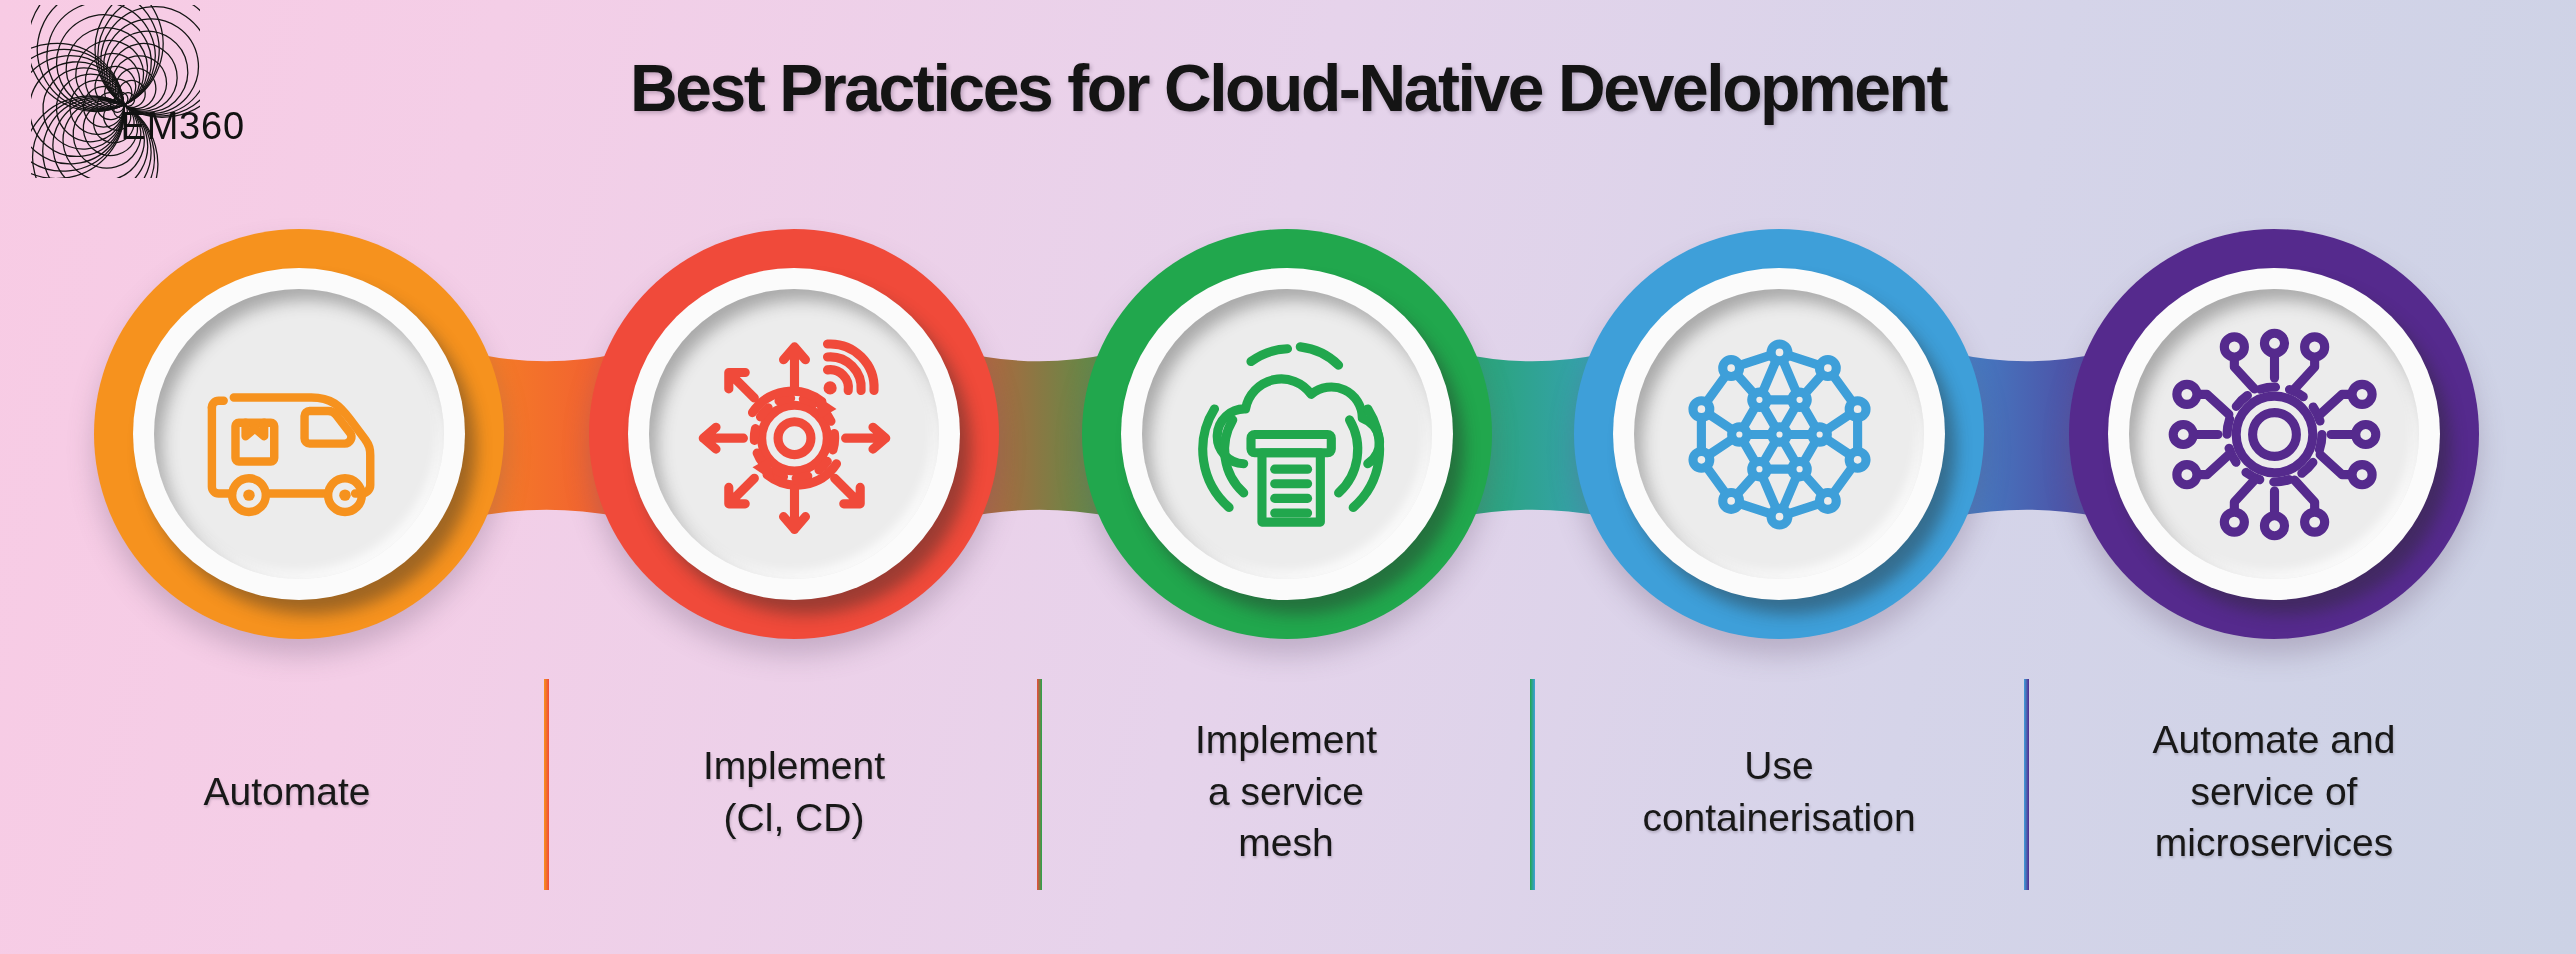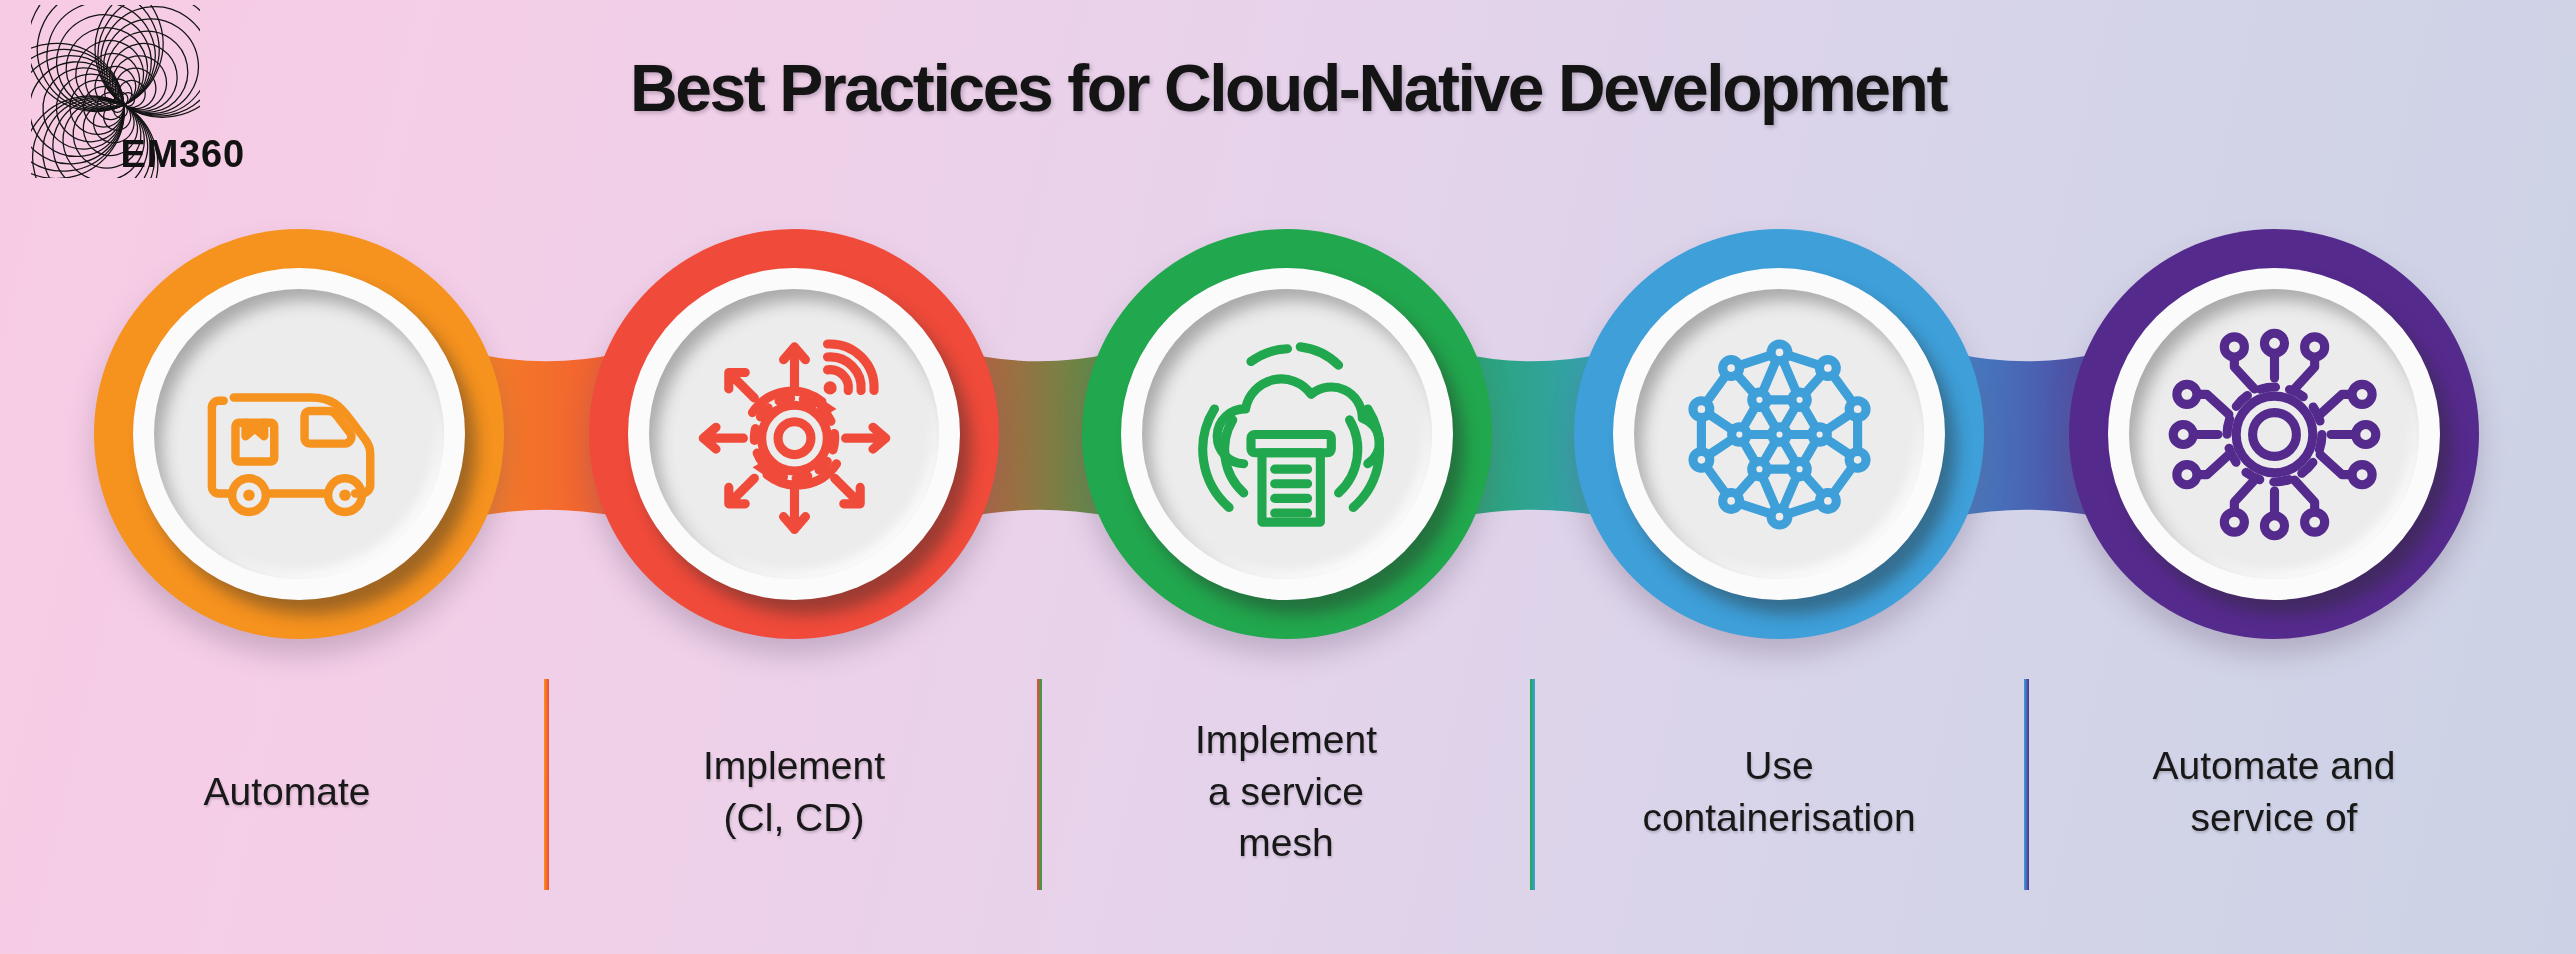--- a/index.html
+++ b/index.html
@@ -6,21 +6,21 @@
   .page{
     position:relative;
     width:2576px;height:955px;
     overflow:hidden;
     background:linear-gradient(103deg,#f8cbe4 0%,#f4cee7 18%,#e6d3eb 48%,#d5d4e9 74%,#ccd2e5 100%);
     font-family:"Liberation Sans","DejaVu Sans",sans-serif;
   }
   
   .logo{position:absolute;left:30.5px;top:4.8px;width:265px;height:185px;}
   .logo-mark{position:absolute;left:0;top:0;}
-  .logo-text{position:absolute;left:90px;top:128px;font-size:38px;font-weight:700;color:#121212;letter-spacing:0.8px;text-align:right;}
+  .logo-text{position:absolute;left:90px;top:100px;font-size:38px;font-weight:400;color:#121212;letter-spacing:0.8px;text-align:right;}
   
   .title{
     position:absolute;left:50%;top:50px;transform:translateX(-50%);
     white-space:nowrap;font-size:66px;font-weight:700;letter-spacing:-2.4px;color:#141414;
     text-shadow:1.6px 2.4px 4px rgba(40,20,50,.28);
   }
   
   .connector{position:absolute;top:301px;width:289px;height:265px;z-index:1;}
   
   .step-circle{
@@ -297,20 +297,21 @@
               <circle class="nodefill" cx="108" cy="38" r="5.5"></circle>
                 <circle class="nodefill" cx="108" cy="82" r="5.5"></circle>
             </g>
           </svg>
         </div>
       </div>
     </div>
     <div class="label" style="left:2033px">
       <span>Automate and</span>
       <span>service of</span>
+      <span>microservices</span>
     </div>
   </div>
 
   <div class="divider d0" style="left:544px"></div>
   <div class="divider d1" style="left:1037px"></div>
   <div class="divider d2" style="left:1530px"></div>
   <div class="divider d3" style="left:2024px"></div>
 
 </div>
 

